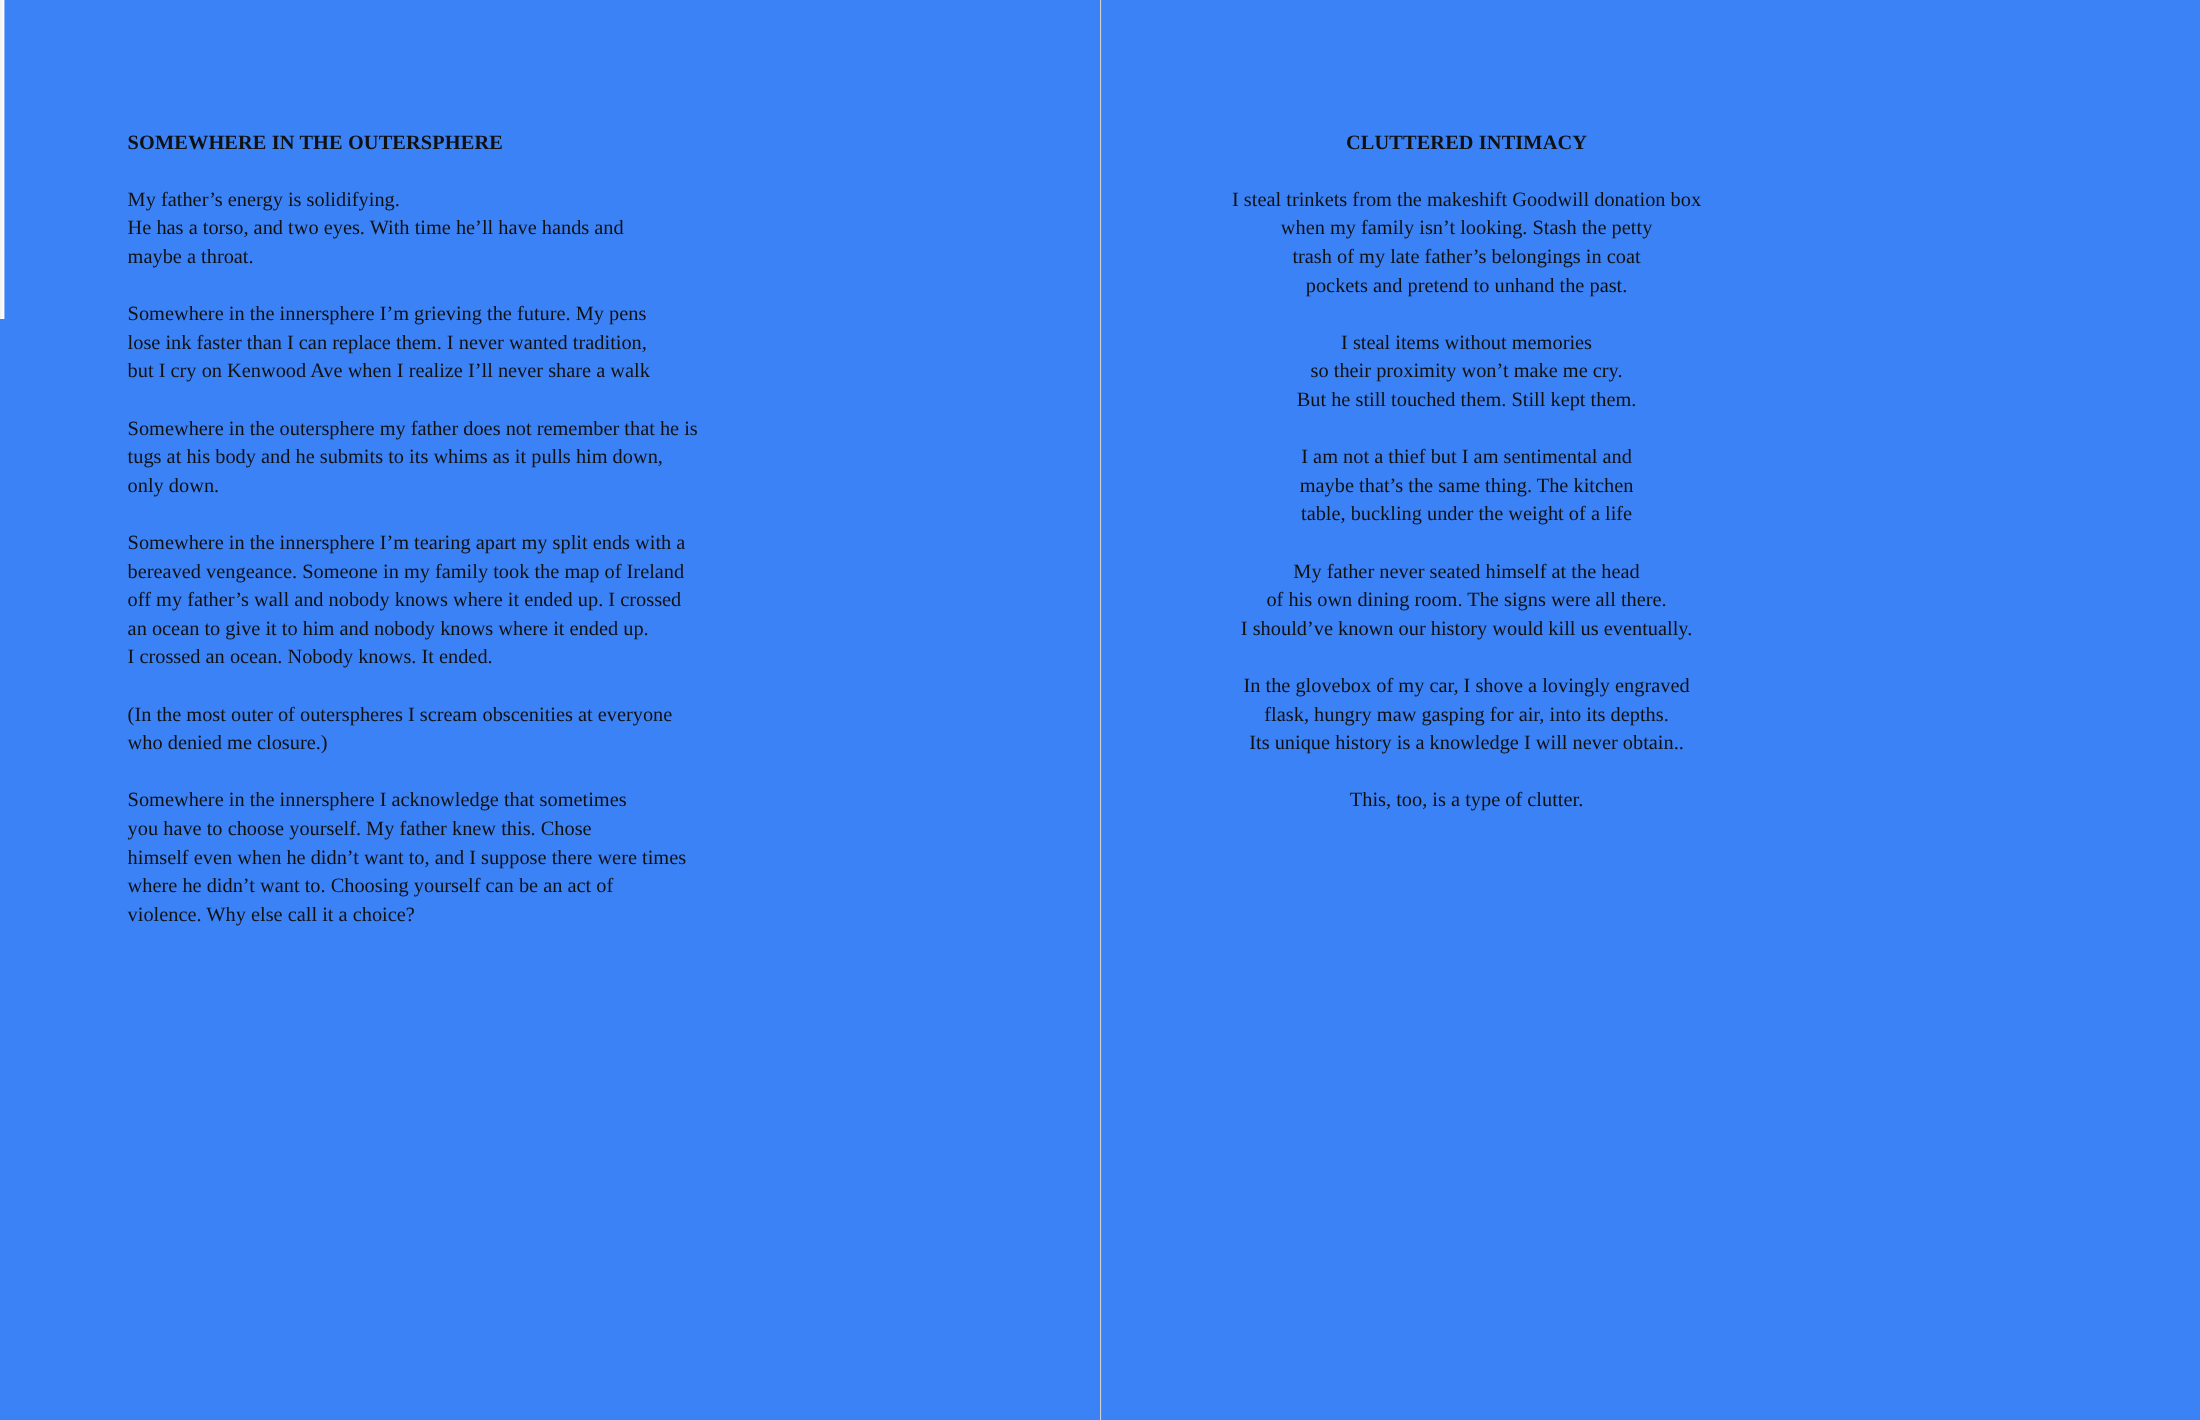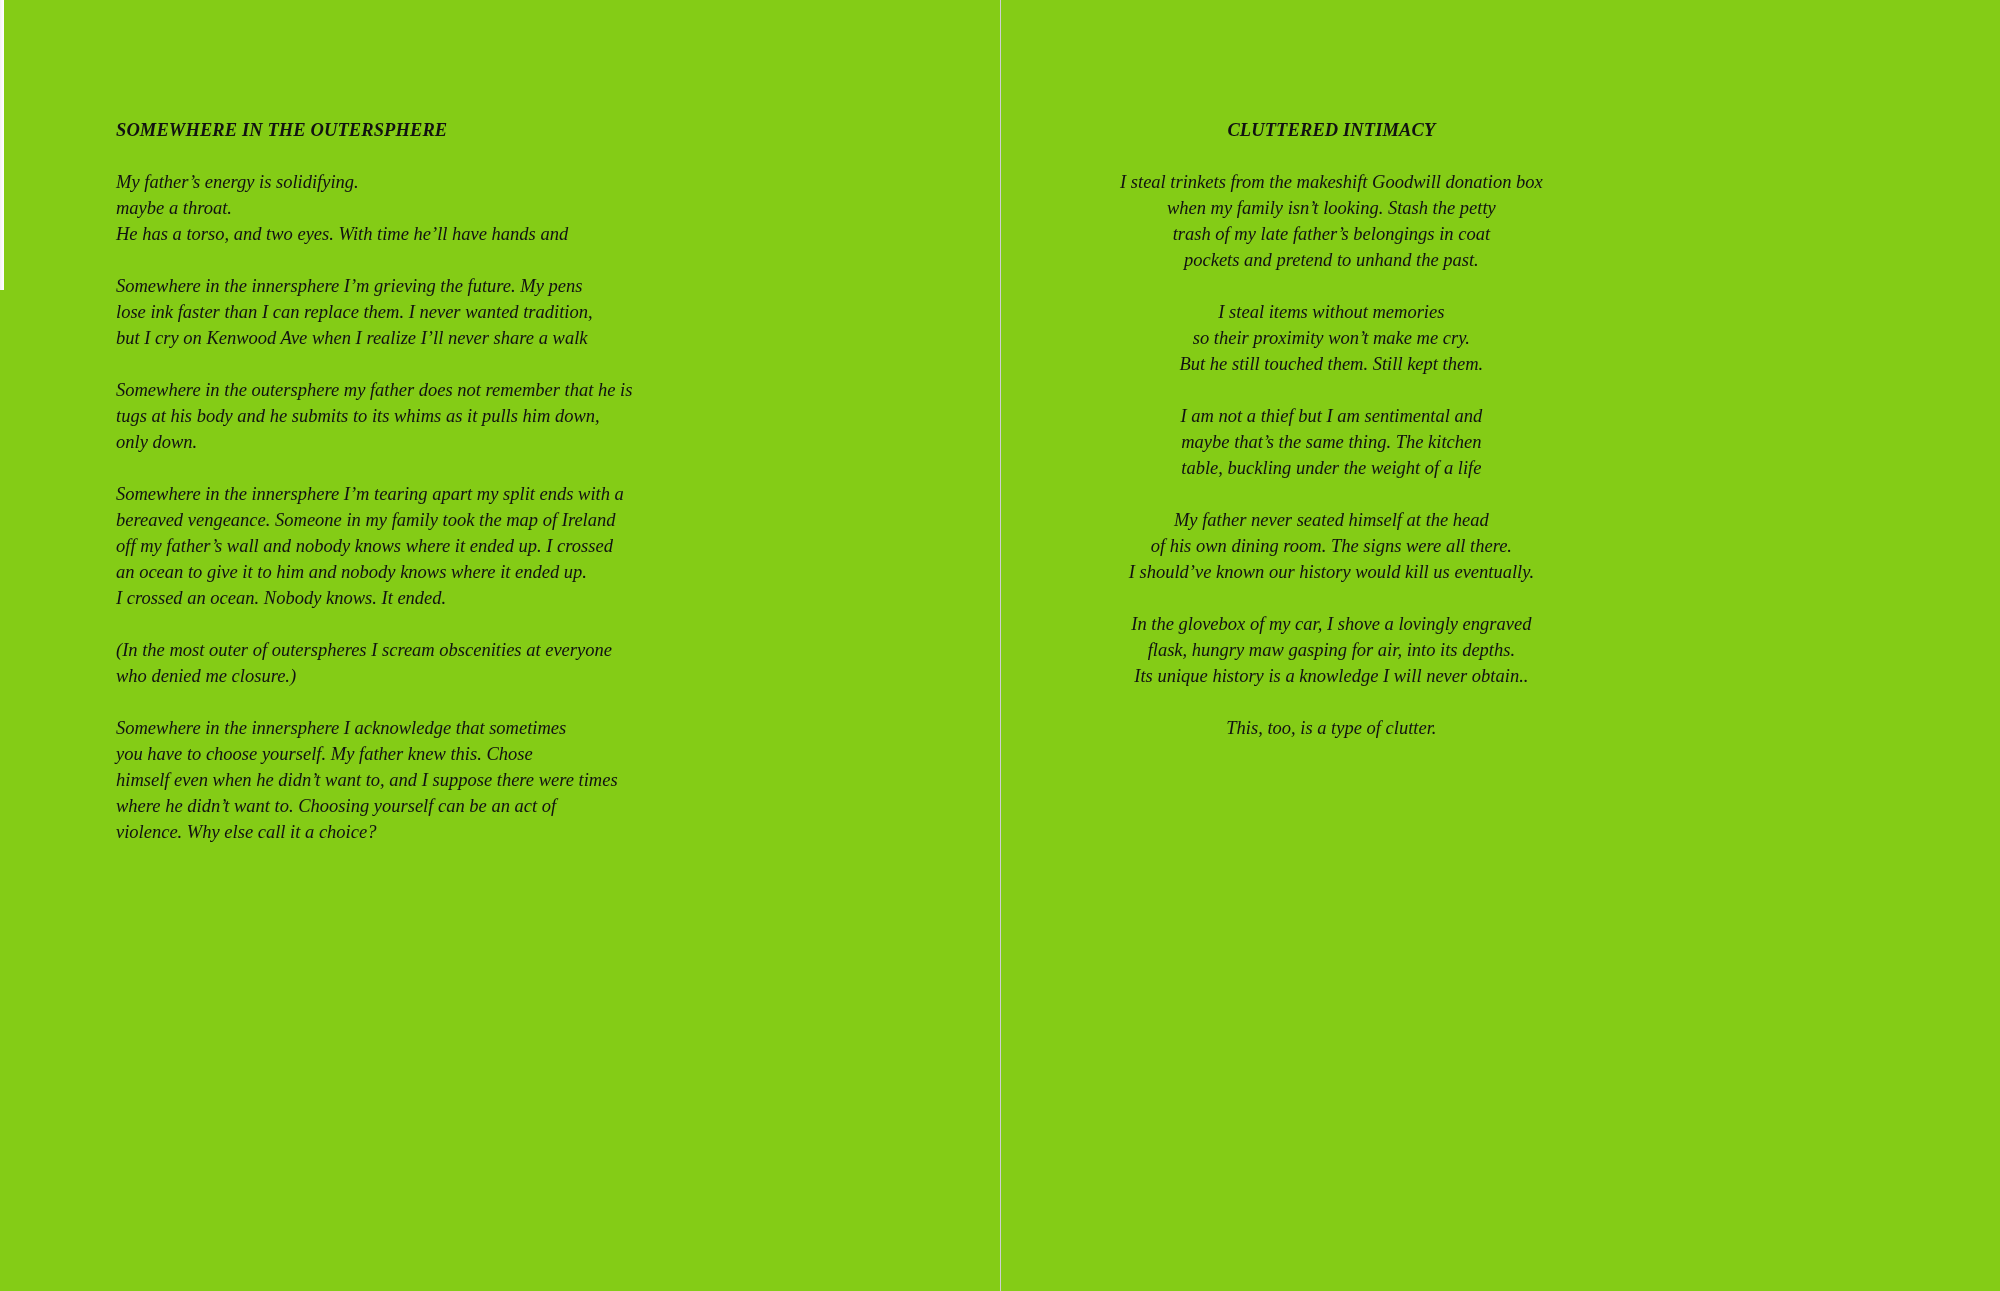--- a/index.html
+++ b/index.html
@@ -1,39 +1,39 @@
 <!DOCTYPE html>
 <html><head>
 <meta charset="utf-8">
 <style>
   html, body { margin: 0; padding: 0; background: #ffffff; }
   body { width: 2000px; height: 1291px; position: relative; overflow: hidden; }
-  .page { position: absolute; top: 0; height: 1291px; background: #84cc16; font-style: italic; }
+  .page { position: absolute; top: 0; height: 1291px; background: #3b82f6; }
   .page-left { left: 0; width: 1000px; }
   .page-right { left: 1001px; width: 999px; text-align: center; }
   .gutter { position: absolute; left: 1000px; top: 0; width: 2px; height: 1291px; background: #cfcfcf; }
   .edge-shadow { position: absolute; left: 0; top: 0; width: 4px; height: 290px; background: linear-gradient(to right, #f2f2f2, #ffffff); }
   .content { position: absolute; top: 117px; font-family: "Liberation Serif", "DejaVu Serif", serif; color: #111; }
   .page-left .content { left: 116px; }
   .page-right .content { left: 119px; }
   .poem-title { font-weight: bold; font-size: 18.5px; line-height: 26px; margin: 0 0 26px 0; letter-spacing: 0.1px; }
   .stanza { margin: 0 0 26px 0; }
   .line { font-size: 18.5px; line-height: 26px; white-space: pre; display: block; }
 </style>
 </head>
 <body>
 
 <div class="page page-left">
   <div class="edge-shadow"></div>
   <div class="content">
     <div class="poem-title">SOMEWHERE IN THE OUTERSPHERE</div>
     <div class="stanza">
       <span class="line">My father’s energy is solidifying.</span>
+      <span class="line">He has a torso, and two eyes. With time he’ll have hands and</span>
       <span class="line">maybe a throat.</span>
-      <span class="line">He has a torso, and two eyes. With time he’ll have hands and</span>
     </div>
     <div class="stanza">
       <span class="line">Somewhere in the innersphere I’m grieving the future. My pens</span>
       <span class="line">lose ink faster than I can replace them. I never wanted tradition,</span>
       <span class="line">but I cry on Kenwood Ave when I realize I’ll never share a walk</span>
     </div>
     <div class="stanza">
       <span class="line">Somewhere in the outersphere my father does not remember that he is</span>
       <span class="line">tugs at his body and he submits to its whims as it pulls him down,</span>
       <span class="line">only down.</span>

